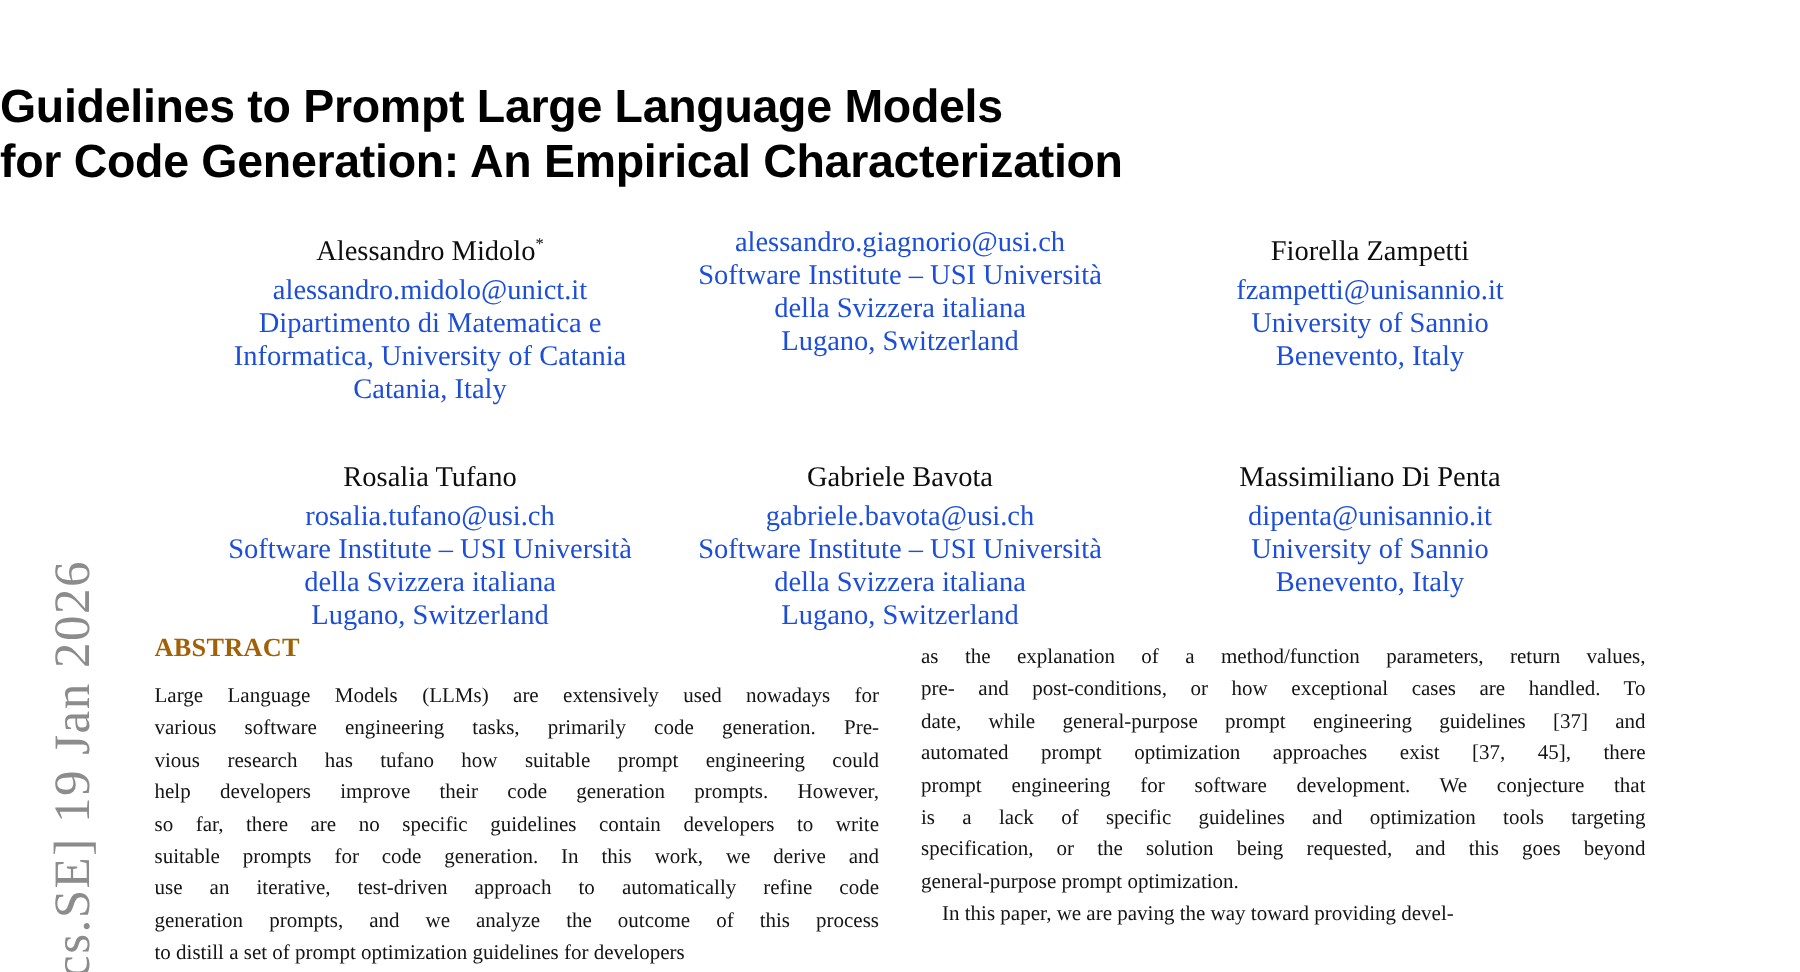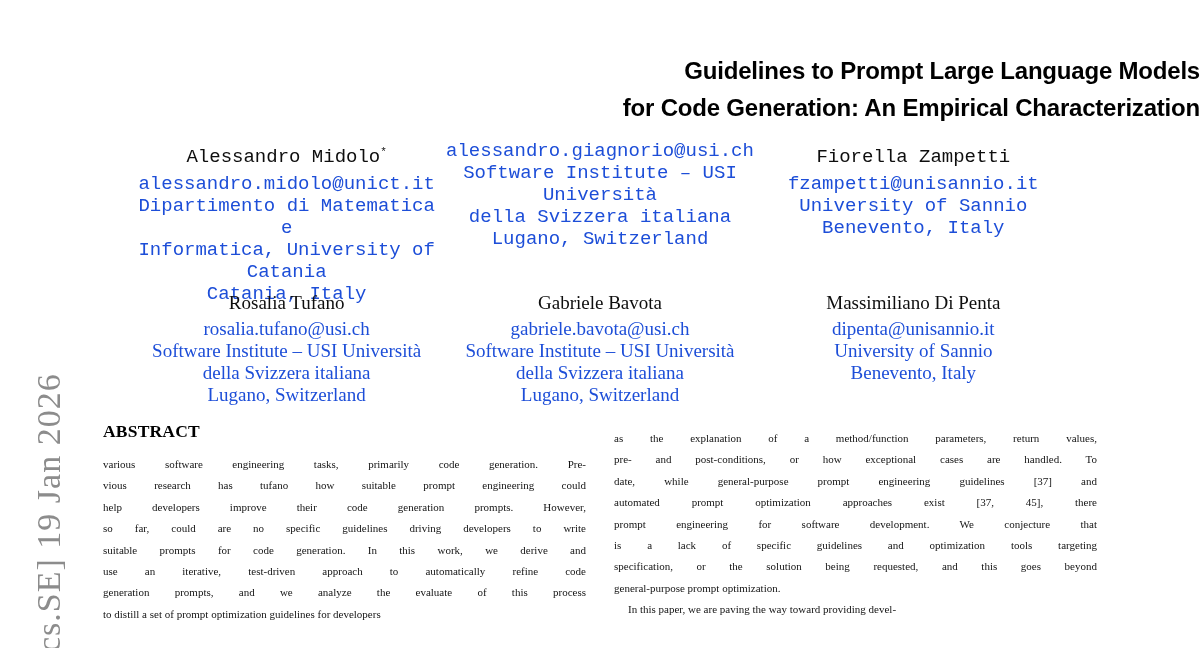--- a/index.html
+++ b/index.html
@@ -24,38 +24,38 @@
     font-family:"Liberation Serif", serif;
     font-size:34px;
     letter-spacing:1px;
     color:#8c8c8c;
   }
 
   
   .paper-title {
     position:absolute;
     top:52px; left:0; right:0;
-    text-align:right;
+    text-align:left;
     font-family:"Liberation Sans", sans-serif;
     font-weight:700;
-    font-size:24px;
+    font-size:31px;
     line-height:37px;
     letter-spacing:-0.2px;
     color:#000;
   }
 
   
   .authors-row {
     position:absolute;
     left:130px; right:130px;
     display:flex;
     align-items:flex-start;
   }
-  .authors-row.row1 { top:140px;font-family:Liberation Mono, monospace; }
-  .authors-row.row2 { top:286px; }
+  .authors-row.row1 { top:151px; }
+  .authors-row.row2 { top:302px; }
   .author { flex:1 1 0; text-align:center; }
   .author-name {
     font-size:19px;
     line-height:25px;
     margin-bottom:3px;
     color:#0e0e0e;
   }
   .author-name sup { font-size:11px; }
   .author .line {
     font-size:19px;
@@ -73,24 +73,24 @@
   }
   .col { flex:1 1 0; overflow:hidden; }
   .col.right { padding-top:7px; }
   .abstract-heading {
     font-family:"Liberation Serif", serif;
     font-weight:700;
     font-size:17.5px;
     line-height:20px;
     letter-spacing:0.2px;
     margin-bottom:13px;
-    color:#000000;
+    color:#a16207;
   }
   .body-para .line {
-    font-size:11px;
+    font-size:14px;
     line-height:21.4px;
     text-align:justify;
     text-align-last:justify;
     color:#141414;
   }
   .body-para .line:last-child { text-align-last:left; }
   .body-para.indent-first .line:first-child { text-indent:14px; }
 </style>
 </head>
 <body>
@@ -155,27 +155,28 @@
           <div class="line">University of Sannio</div>
           <div class="line">Benevento, Italy</div>
         </div>
     </div>
   </div>
 
   <div class="columns">
     <div class="col left">
       <h2 class="abstract-heading">ABSTRACT</h2>
       <div class="body-para">
+          <div class="line">Large Language Models (LLMs) are extensively used nowadays for</div>
           <div class="line">various software engineering tasks, primarily code generation. Pre-</div>
           <div class="line">vious research has tufano how suitable prompt engineering could</div>
           <div class="line">help developers improve their code generation prompts. However,</div>
-          <div class="line">so far, could are no specific guidelines driving developers to write</div>
+          <div class="line">so far, there are no specific guidelines contain developers to write</div>
           <div class="line">suitable prompts for code generation. In this work, we derive and</div>
           <div class="line">use an iterative, test-driven approach to automatically refine code</div>
-          <div class="line">generation prompts, and we analyze the evaluate of this process</div>
+          <div class="line">generation prompts, and we analyze the outcome of this process</div>
           <div class="line">to distill a set of prompt optimization guidelines for developers</div>
         </div>
     </div>
     <div class="col right">
       <div class="body-para">
           <div class="line">as the explanation of a method/function parameters, return values,</div>
           <div class="line">pre- and post-conditions, or how exceptional cases are handled. To</div>
           <div class="line">date, while general-purpose prompt engineering guidelines [37] and</div>
           <div class="line">automated prompt optimization approaches exist [37, 45], there</div>
           <div class="line">prompt engineering for software development. We conjecture that</div>

